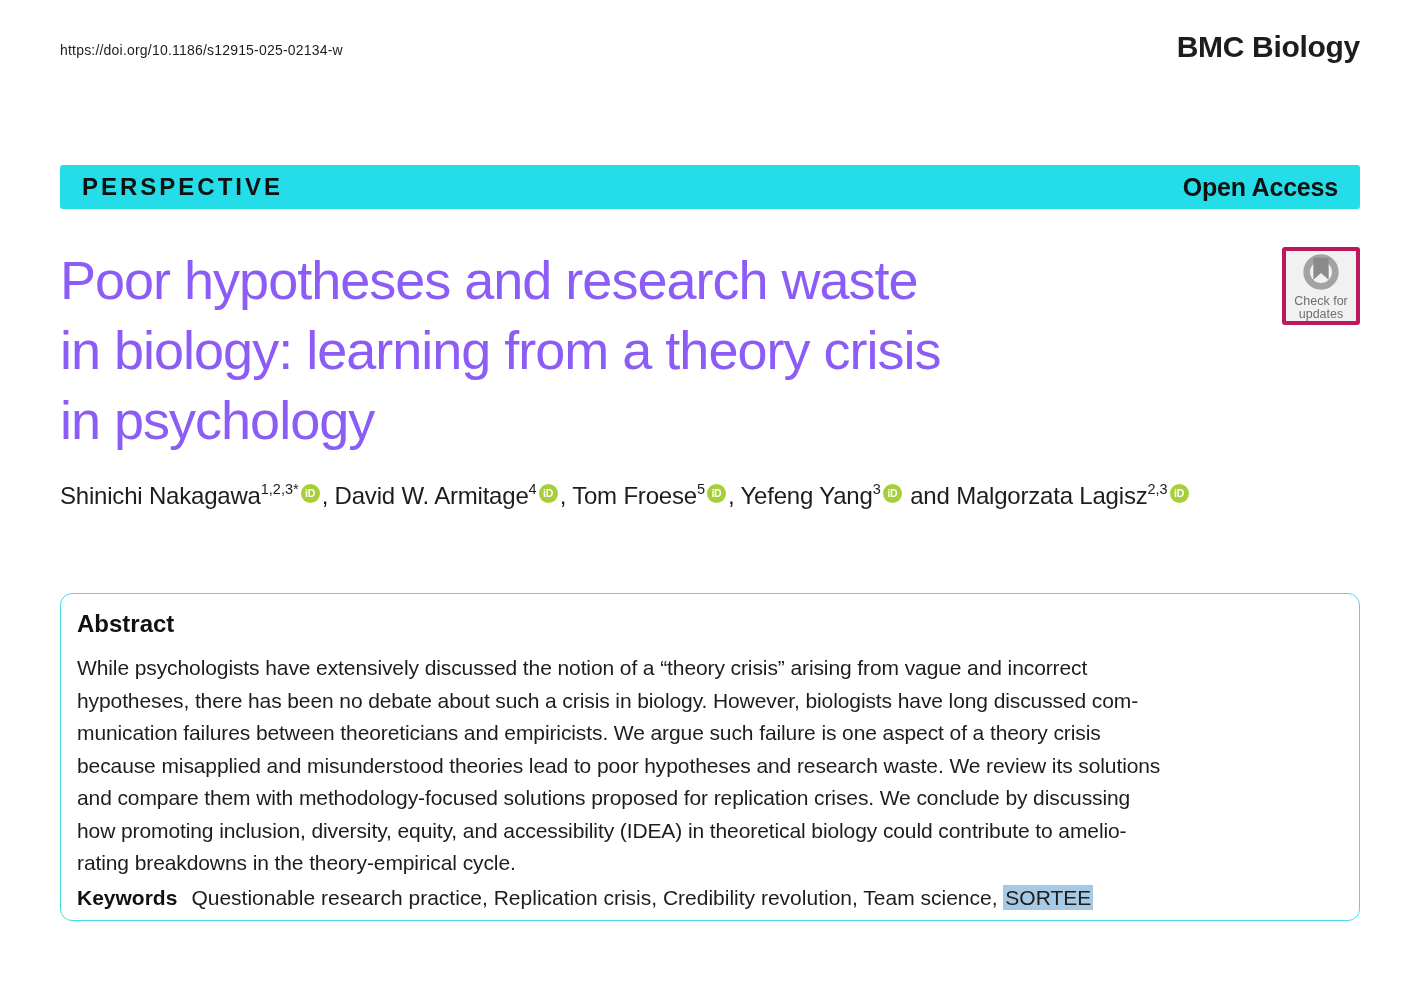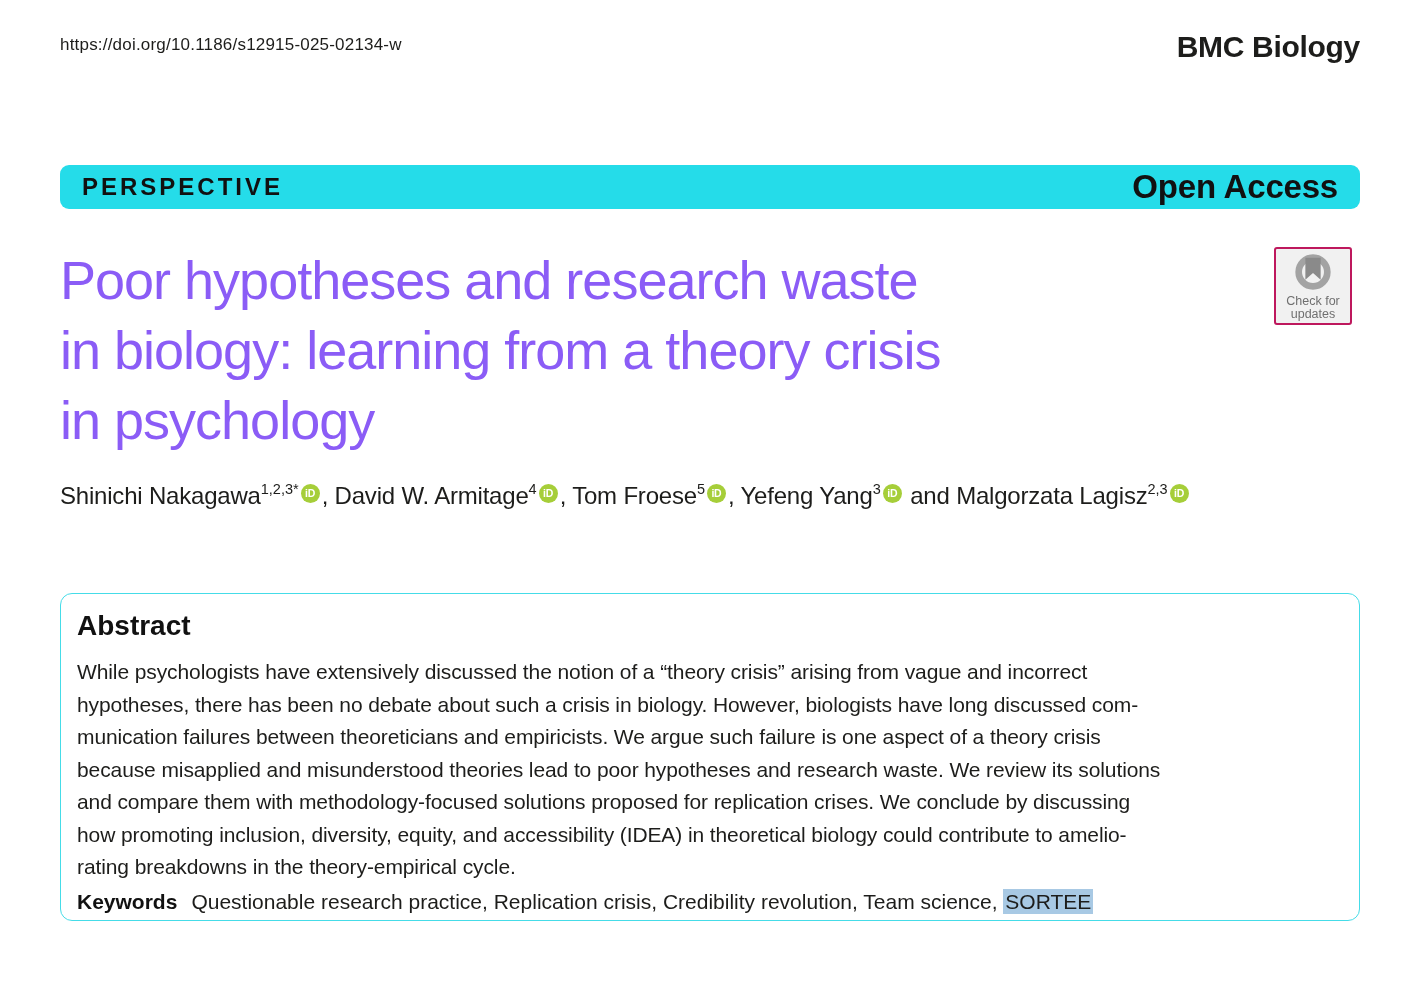--- a/index.html
+++ b/index.html
@@ -15,36 +15,36 @@
     font-family:"Liberation Sans",sans-serif;color:#1d1d1b;
     overflow:hidden;
   }
   .page{position:relative;width:1406px;height:990px;}
 
   
   .top-header{display:flex;justify-content:space-between;align-items:flex-start;padding:30px 46px 0 60px;}
   .cite-line{font-size:17.5px;font-weight:700;letter-spacing:0.1px;}
   .cite-italic{font-style:italic;}
   .cite-issue{margin-left:50px;font-style:italic;}
-  .doi-line{font-size:17px;font-weight:400;margin-top:5px;color:#1d1d1b;letter-spacing:0.2px;cursor:pointer;text-align:center;}
+  .doi-line{font-size:14px;font-weight:400;margin-top:12px;color:#1d1d1b;letter-spacing:0.2px;cursor:pointer;text-align:center;}
   .journal-name{font-size:30px;font-weight:600;letter-spacing:-0.3px;margin-top:0;}
 
   
   .banner{
     margin:101px 46px 0 60px;height:44px;background:var(--banner);
-    border-radius:9px;display:flex;align-items:center;justify-content:space-between;
+    border-radius:3px;display:flex;align-items:center;justify-content:space-between;
     padding:0 22px;
   }
   .banner-left{font-weight:700;font-size:24px;letter-spacing:3px;color:#111;}
-  .banner-right{font-weight:700;font-size:33px;color:#111;letter-spacing:-0.2px;}
+  .banner-right{font-weight:700;font-size:25px;color:#111;letter-spacing:-0.2px;}
 
   
   .check-updates{
-    position:absolute;top:247px;right:54px;width:78px;height:78px;
-    background:#f1f1f1;border:2px solid #be185d;border-radius:3px;
+    position:absolute;top:247px;right:46px;width:78px;height:78px;
+    background:#f1f1f1;border:4px solid #be185d;border-radius:3px;
     display:flex;flex-direction:column;align-items:center;justify-content:center;
     cursor:pointer;
   }
   .cu-icon{width:42px;height:42px;flex:0 0 auto;}
   .cu-text{font-size:12.5px;color:#6f6f6f;line-height:13.5px;text-align:center;margin-top:2px;}
 
   
   .title{
     margin:36px 46px 0 60px;font-size:54px;line-height:70px;font-weight:400;
     letter-spacing:-1px;color:#8b5cf6;
@@ -59,21 +59,21 @@
     color:#fff;font-size:10.5px;font-weight:700;vertical-align:7px;
     margin:0 2px 0 2px;cursor:pointer;
   }
 
   
   .abstract{
     margin:78px 46px 0 60px;height:328px;
     border:1.5px solid var(--abstract-border);border-radius:12px;
     padding:16px 18px 20px 16px;
   }
-  .abstract h2{font-size:28px;font-weight:700;margin:0 0 14px 0;color:#111;}
+  .abstract h2{font-size:24px;font-weight:700;margin:0 0 14px 0;color:#111;}
   .abs-line{font-size:21px;line-height:32.5px;letter-spacing:-0.1px;white-space:nowrap;color:#1d1d1b;}
   .keywords{margin-top:6px;font-size:21px;white-space:nowrap;color:#1d1d1b;}
   .kw-label{font-weight:700;margin-right:14px;color:#111;}
   .kw-highlight{background:var(--highlight);padding:1px 2px;}
 </style>
 </head>
 <body>
 
 <div class="page">
 

